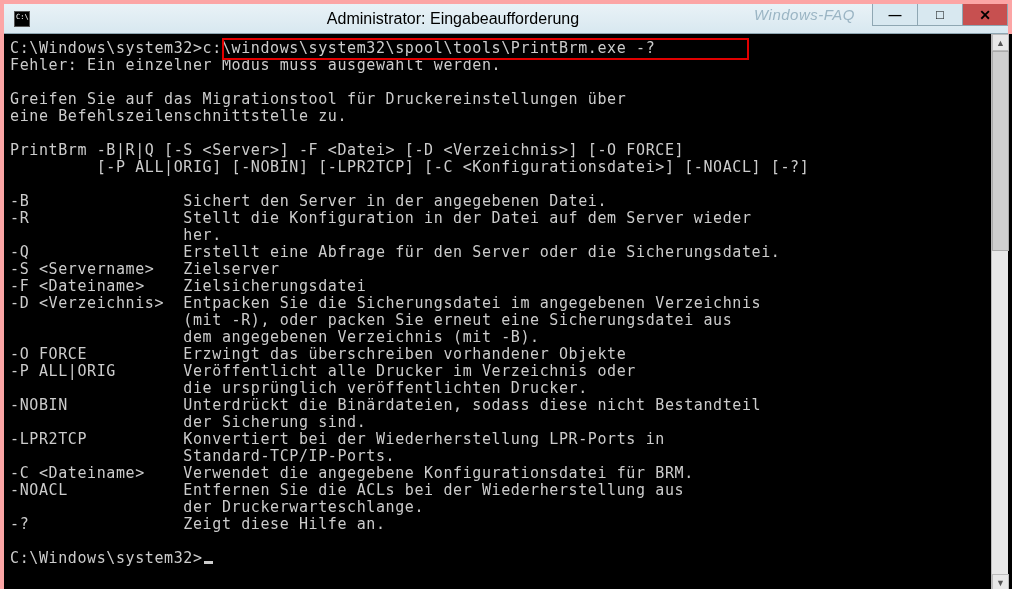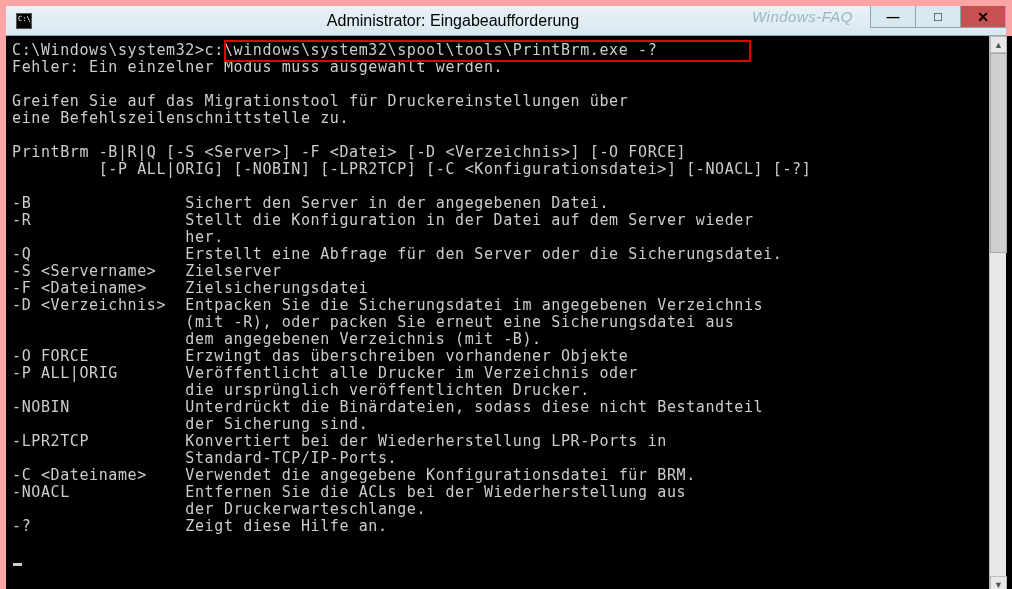--- a/index.html
+++ b/index.html
@@ -8,21 +8,21 @@
     background: #2a6a80;
     width: 1012px;
     height: 589px;
     overflow: hidden;
     position: relative;
   }
   .window {
     width: 1012px;
     height: 589px;
     background: #000;
-    border: 6px solid #fca5a5;
+    border: 4px solid #fca5a5;
     position: relative;
   }
   .titlebar {
     height: 30px;
     background: linear-gradient(#e9f2f7,#d8e8f0);
     border-bottom: 1px solid #8fa7b3;
     display: flex;
     align-items: center;
     position: relative;
   }
@@ -184,21 +184,21 @@
                   die ursprünglich veröffentlichten Drucker.
 -NOBIN            Unterdrückt die Binärdateien, sodass diese nicht Bestandteil
                   der Sicherung sind.
 -LPR2TCP          Konvertiert bei der Wiederherstellung LPR-Ports in
                   Standard-TCP/IP-Ports.
 -C &lt;Dateiname&gt;    Verwendet die angegebene Konfigurationsdatei für BRM.
 -NOACL            Entfernen Sie die ACLs bei der Wiederherstellung aus
                   der Druckerwarteschlange.
 -?                Zeigt diese Hilfe an.
 
-<span class="cursor"></span></div>
+<span>C:\Windows\system32&gt;</span><span class="cursor"></span></div>
 
   <div class="scroll-track">
     <div class="scroll-btn up">▲</div>
     <div class="scroll-thumb"></div>
     <div class="scroll-btn down">▼</div>
   </div>
 
   <div class="highlight-box" id="hl" style="left: 218px; top: 34px; width: 527px; height: 22px;"></div>
 
 </div>

